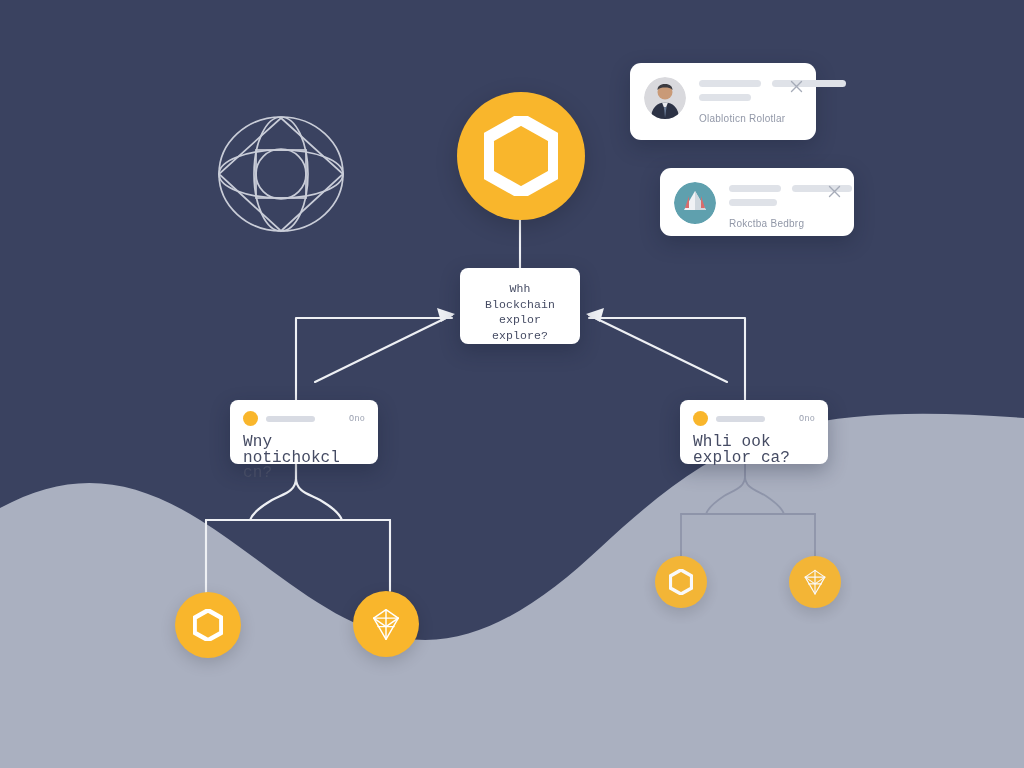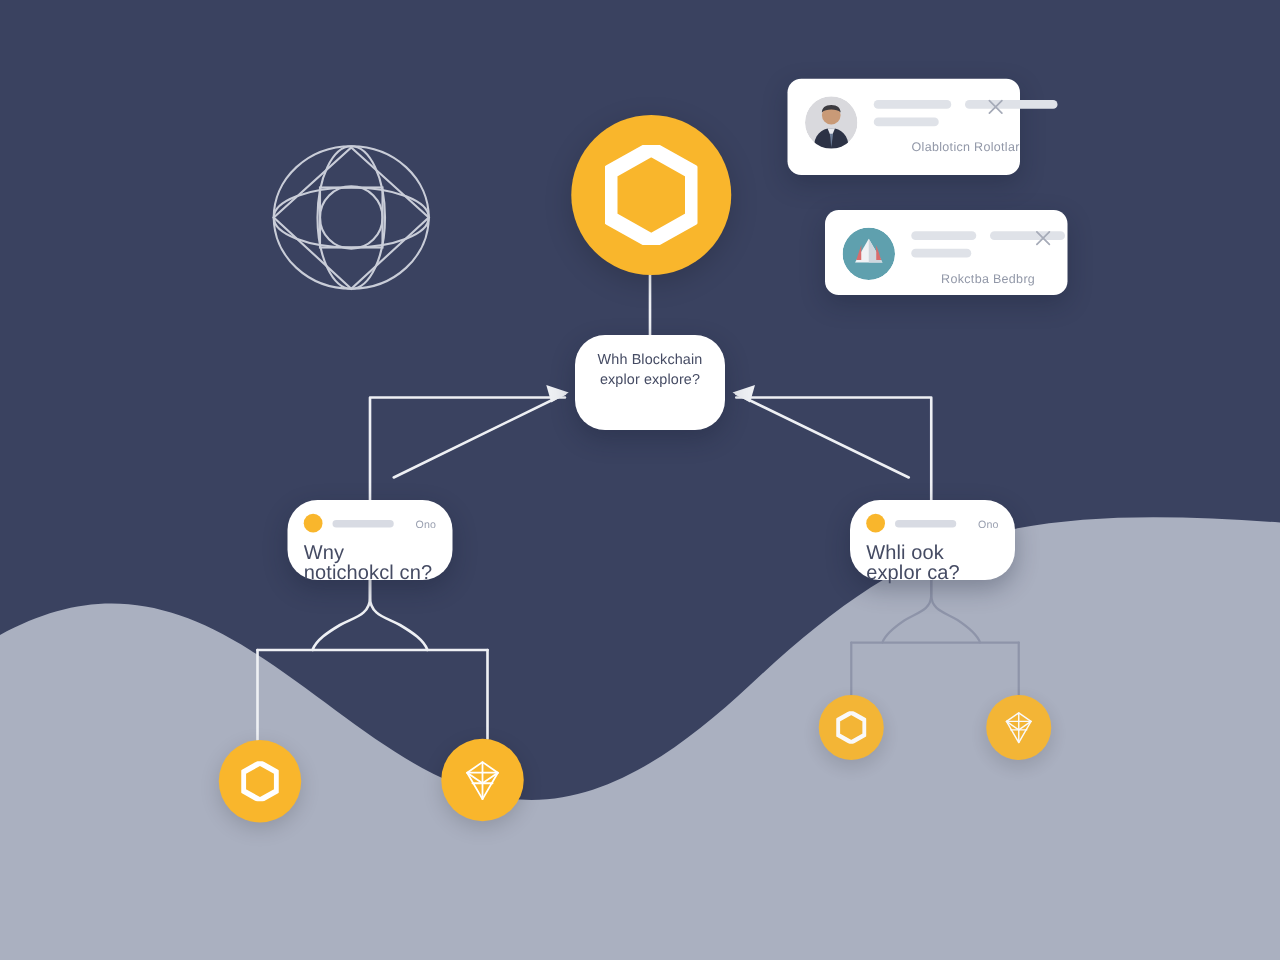--- a/index.html
+++ b/index.html
@@ -65,31 +65,32 @@
     box-shadow: 0 5px 16px rgba(0,0,0,0.15);
   }
   .leaf-node.big  { width: 66px; height: 66px; }
   .leaf-node.small{ width: 52px; height: 52px; }
   .leaf-node.faded { opacity: 0.93; }
 
   
   .qcard {
     position: absolute;
     background: #ffffff;
-    border-radius: 24px;
+    border-radius: 8px;
     box-shadow: 0 7px 20px rgba(20,25,45,0.30);
     box-sizing: border-box;
+    font-family: Liberation Mono, monospace;
   }
   .qcard.center {
     left: 460px; top: 268px;
     width: 120px; height: 76px;
     padding: 13px 12px 0 12px;
   }
   .qcard.branch {
-    width: 132px; height: 64px;
+    width: 148px; height: 64px;
     padding: 11px 13px 12px 13px;
   }
   .qcard-title {
     color: #454b63;
     font-size: 11.5px;
     line-height: 15.5px;
     letter-spacing: 0.1px;
     text-align: center;
     word-break: break-word;
   }
@@ -124,21 +125,20 @@
   
   .notif {
     position: absolute;
     background: #ffffff;
     border-radius: 11px;
     box-shadow: 0 7px 20px rgba(20,25,45,0.27);
     display: flex;
     align-items: flex-start;
     box-sizing: border-box;
     padding: 14px 14px 0 14px;
-    text-align: center;
   }
   .notif .avatar {
     width: 42px; height: 42px;
     border-radius: 50%;
     flex: 0 0 auto;
     overflow: hidden;
     position: relative;
     margin-right: 13px;
   }
   .notif .body { flex: 1 1 auto; padding-top: 3px; }

